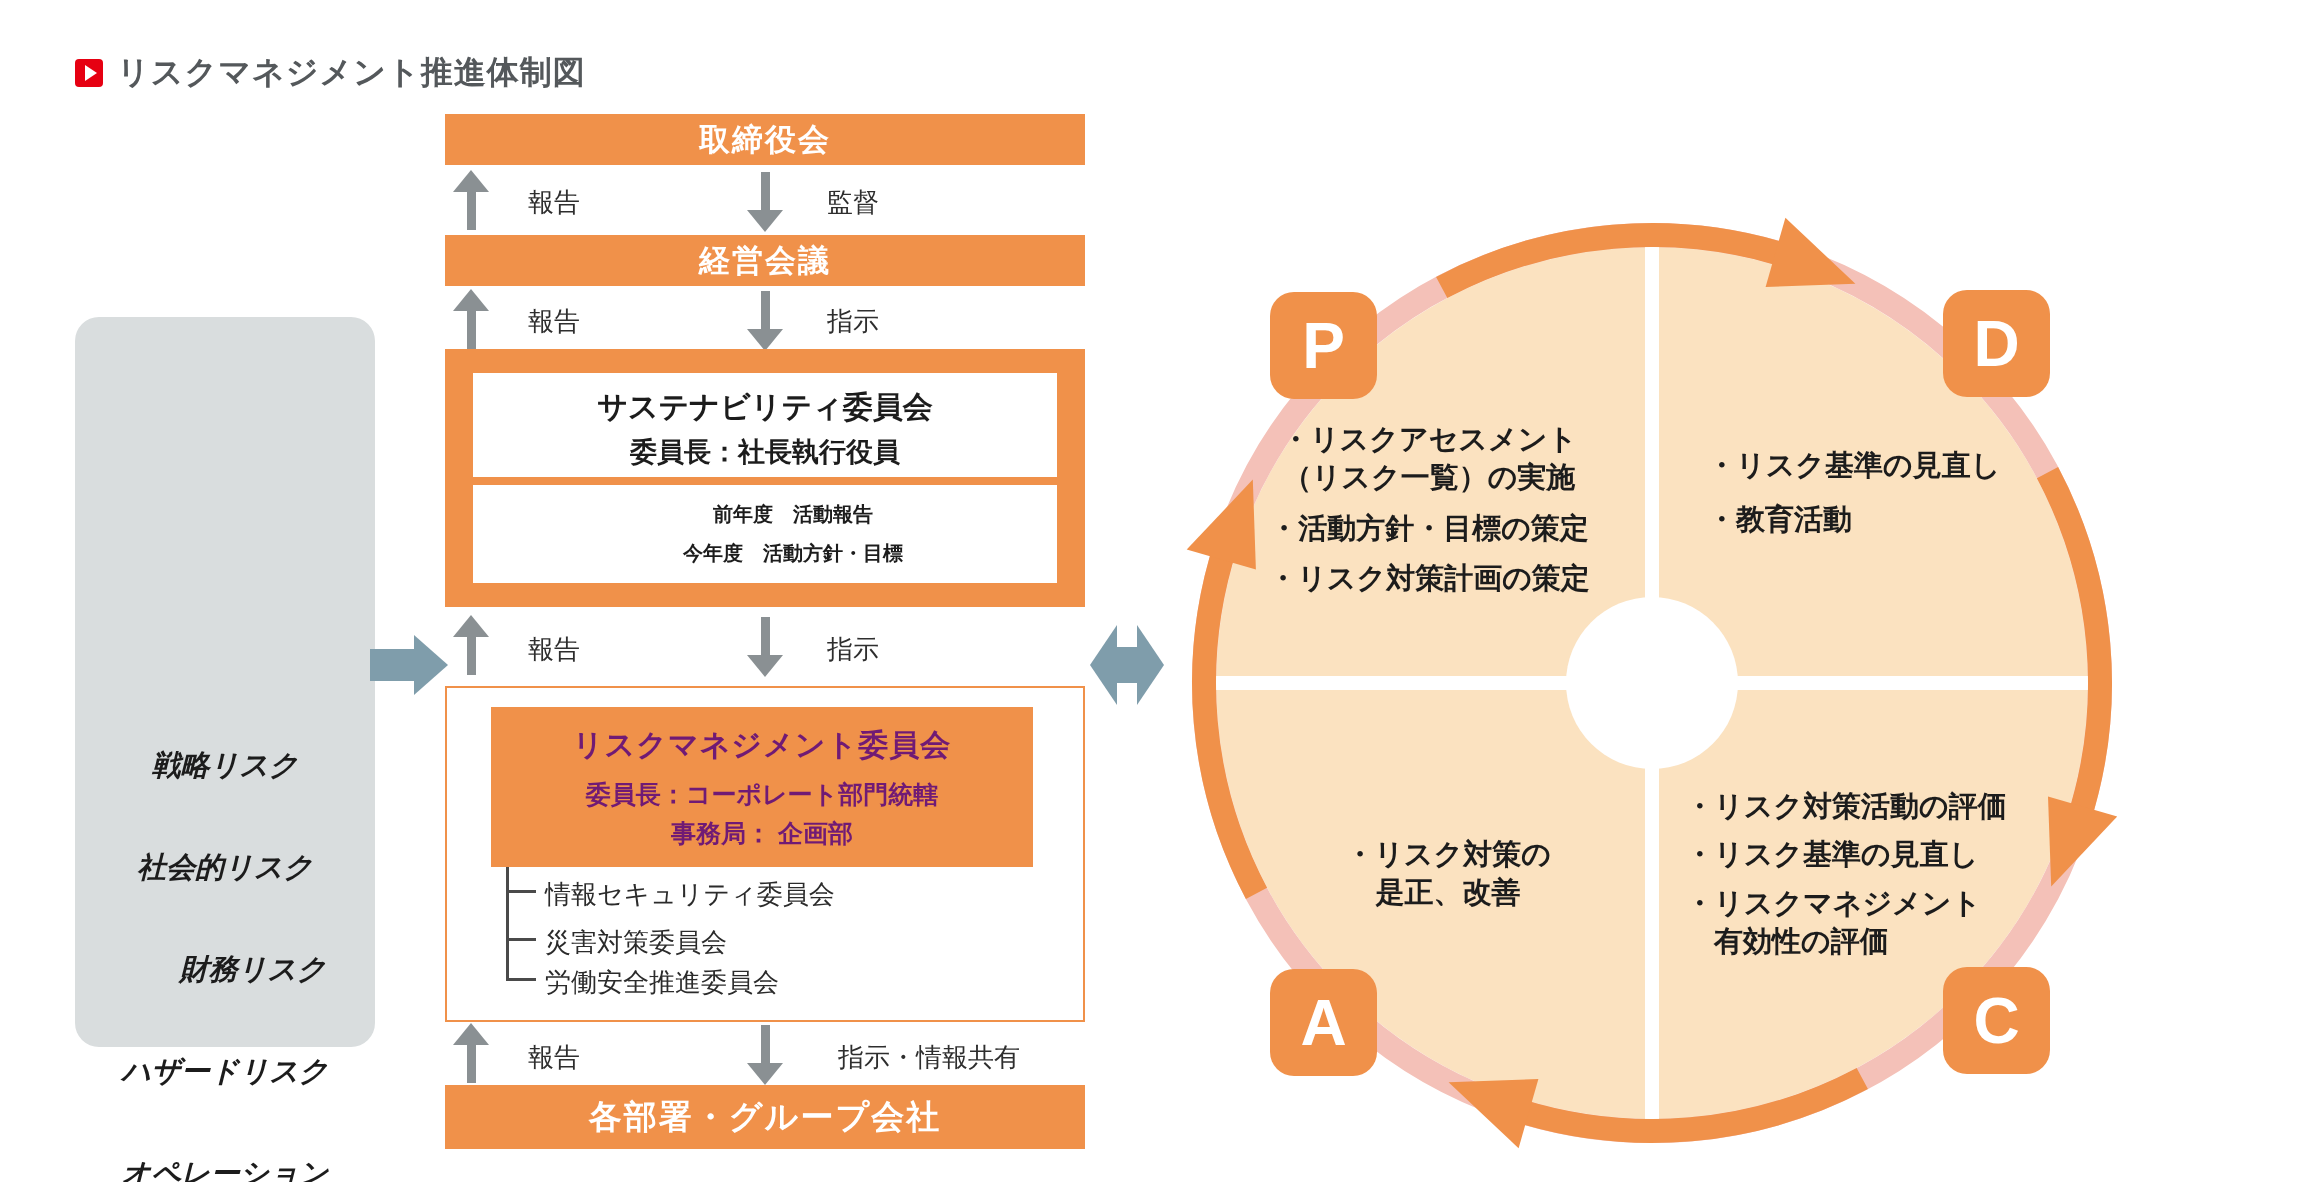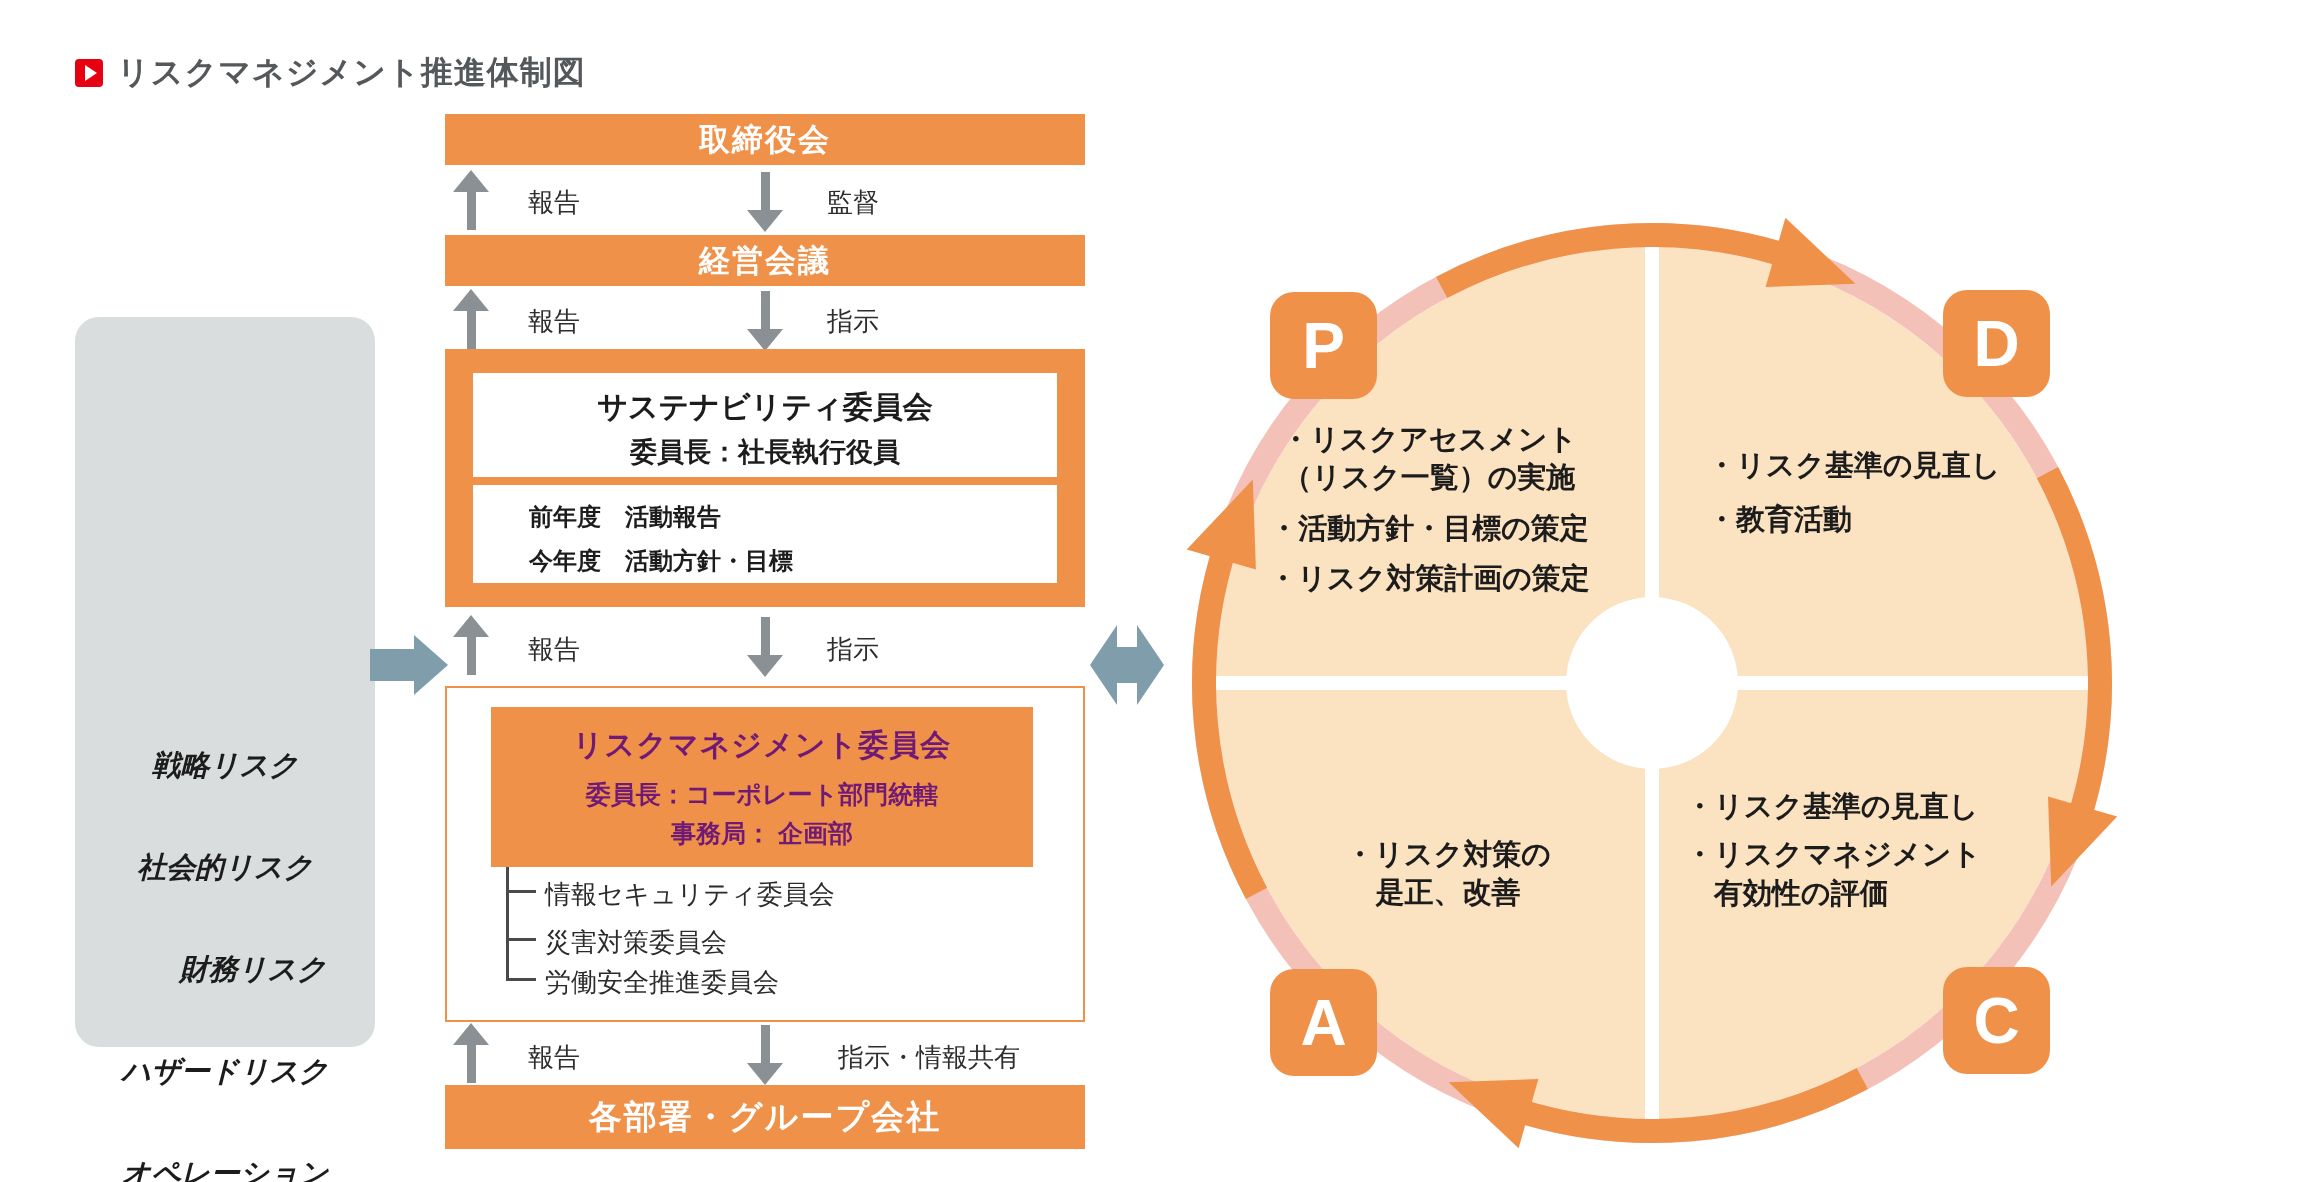--- a/index.html
+++ b/index.html
@@ -35,21 +35,21 @@
                   border-right:18px solid transparent;border-bottom:22px solid var(--agray);}
   .arr-v .head-down{width:0;height:0;margin:0 auto;border-left:18px solid transparent;
                     border-right:18px solid transparent;border-top:22px solid var(--agray);}
 
   .sus-box{left:445px;top:342px;width:640px;height:258px;background:var(--orange);}
   .sus-panel{position:absolute;left:28px;width:584px;background:#fff;}
   .sus-p1{top:24px;height:104px;text-align:center;}
   .sus-p1 .l1{font-size:30px;font-weight:bold;margin-top:14px;}
   .sus-p1 .l2{font-size:27px;font-weight:bold;margin-top:6px;}
   .sus-p2{top:136px;height:98px;}
-  .sus-p2 .l{font-size:24px;font-weight:bold;margin-left:56px;}
+  .sus-p2 .l{font-size:20px;font-weight:bold;margin-left:56px;text-align:center;}
   .sus-p2 .l:first-child{margin-top:16px;}
   .sus-p2 .l + .l{margin-top:12px;}
 
   .rm-outer{left:445px;top:679px;width:640px;height:336px;background:#fff;border:2px solid var(--orange);box-sizing:border-box;}
   .rm-inner{left:491px;top:700px;width:542px;height:160px;background:var(--orange);color:#701a75;text-align:center;}
   .rm-inner .l1{font-size:30px;font-weight:bold;margin-top:18px;letter-spacing:1px;}
   .rm-inner .l2{font-size:25px;font-weight:bold;margin-top:12px;}
   .rm-inner .l3{font-size:25px;font-weight:bold;margin-top:6px;}
   .tree-v{left:506px;top:860px;width:3px;height:113px;background:#4a4a4a;}
   .tree-stub{width:30px;height:3px;background:#4a4a4a;left:506px;}
@@ -221,20 +221,21 @@
       <div class="it">・リスクアセスメント
 （リスク一覧）の実施</div>
       <div class="it">・活動方針・目標の策定</div>
       <div class="it">・リスク対策計画の策定</div>
     </div>
     <div class="q-text q-d">
       <div class="it">・リスク基準の見直し</div>
       <div class="it">・教育活動</div>
     </div>
     <div class="q-text q-c">
+      <div class="it">・リスク対策活動の評価</div>
       <div class="it">・リスク基準の見直し</div>
       <div class="it">・リスクマネジメント
 　有効性の評価</div>
     </div>
     <div class="q-text q-a">
       <div class="it">・リスク対策の
 是正、改善</div>
     </div>
   </div>
 

